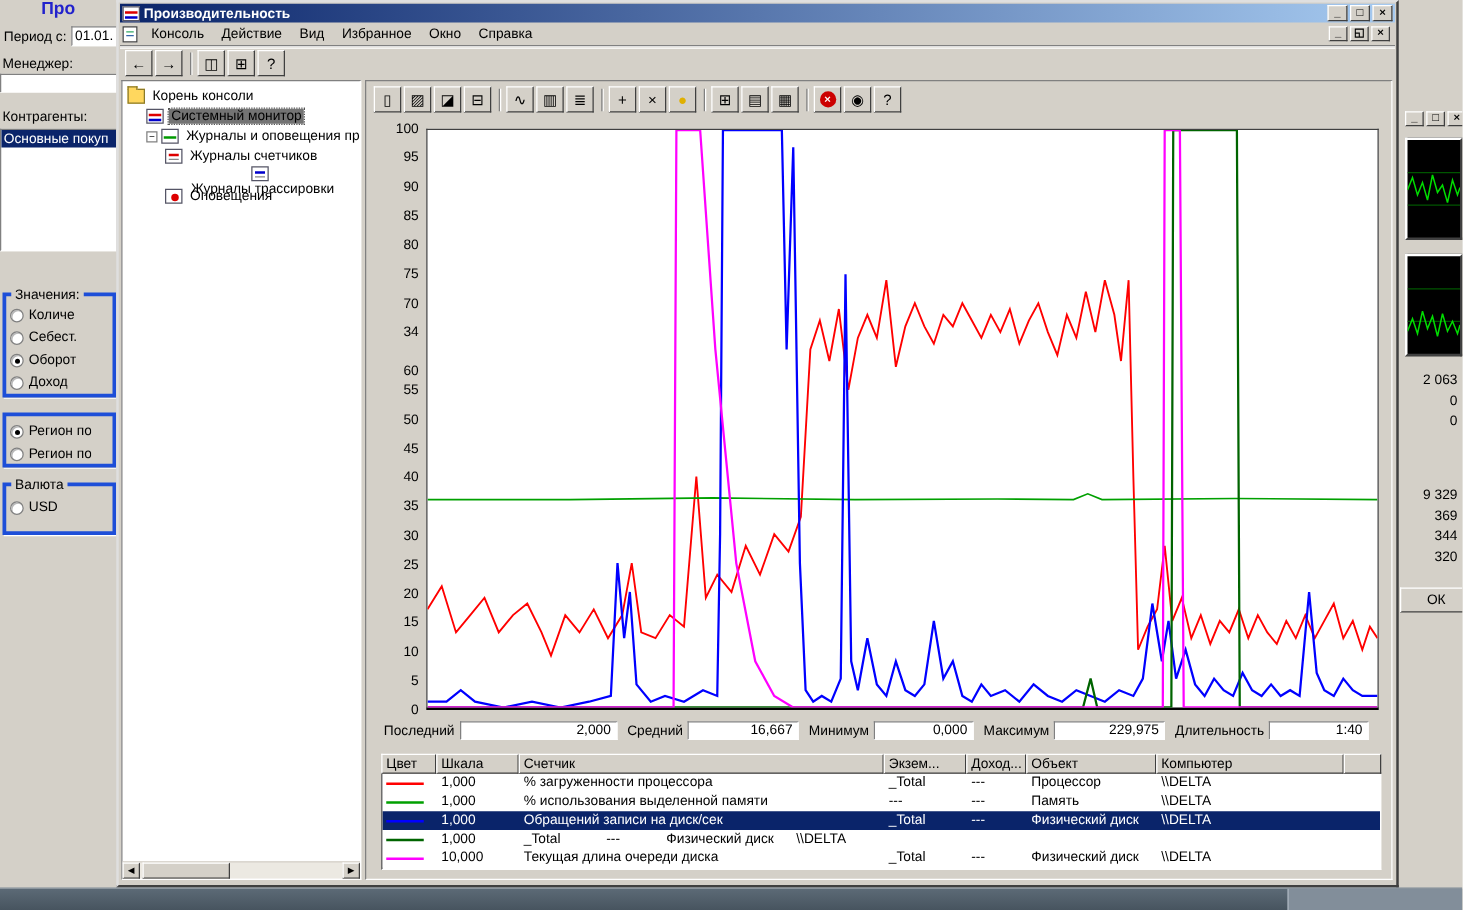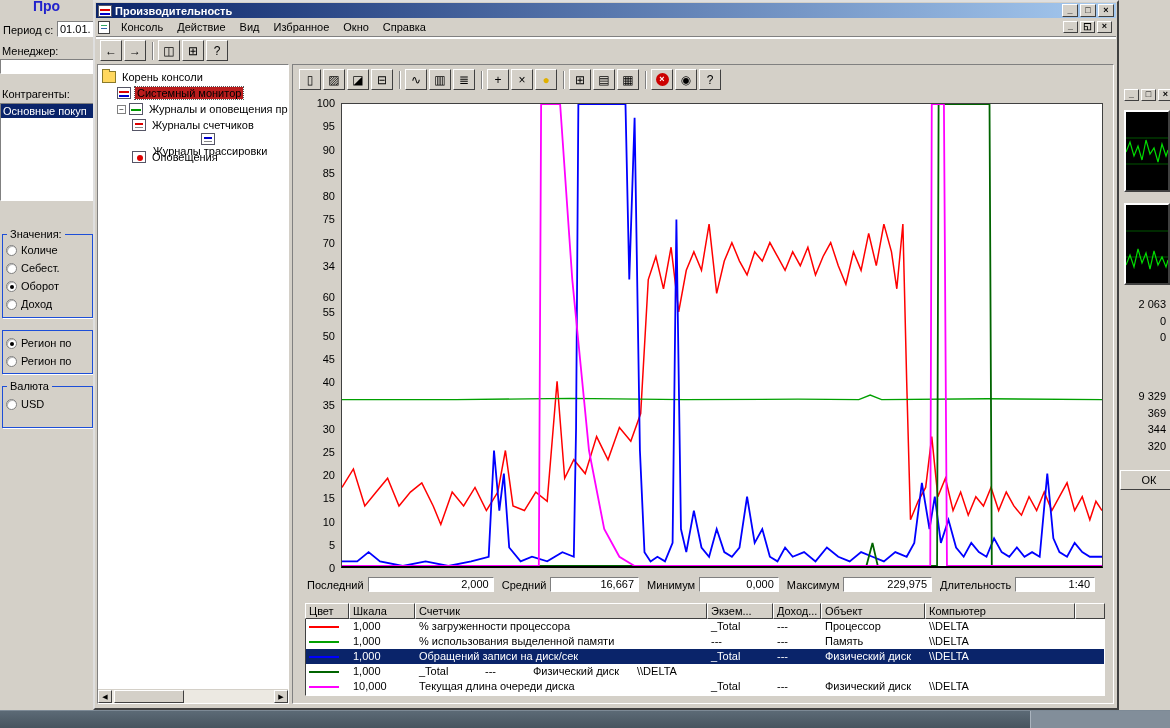--- a/index.html
+++ b/index.html
@@ -11,21 +11,21 @@
   }
   .lbl { position:absolute; white-space:nowrap; }
   .raised { background:#d4d0c8; border:1px solid; border-color:#fff #404040 #404040 #fff; }
 
   
   #bg-left { position:absolute; left:0; top:0; width:95px; height:712px; }
   .bg-title { position:absolute; left:33px; top:-2px; font-size:14px; font-weight:bold; color:#2222cc; }
   .field { position:absolute; background:#fff; border:1px solid; border-color:#808080 #fff #fff #808080; padding:1px 2px; overflow:hidden; white-space:nowrap; }
   .listbox { position:absolute; background:#fff; border:1px solid; border-color:#808080 #fff #fff #808080; overflow:hidden; }
   .list-sel { background:#0a246a; color:#fff; padding:0 2px; height:14px; line-height:14px; white-space:nowrap; overflow:hidden; }
-  .groupbox { position:absolute; left:2px; width:91px; border:1px solid #1d4ed8; box-shadow:1px 1px 0 #ffffff; }
+  .groupbox { position:absolute; left:2px; width:91px; border:3px solid #1d4ed8; box-shadow:1px 1px 0 #ffffff; }
   .gb-label { position:absolute; top:-7px; left:4px; background:#d4d0c8; padding:0 3px; }
   .radio-row { display:flex; align-items:center; height:18px; padding-left:3px; cursor:default; }
   .radio { width:11px; height:11px; border-radius:50%; background:#fff; border:1px solid #808080;
            box-shadow:inset 1px 1px 0 #b8b8b8; margin-right:4px; position:relative; flex:none; }
   .radio.on::after { content:""; position:absolute; left:3px; top:3px; width:4px; height:4px; border-radius:50%; background:#000; }
   .radio-label { white-space:nowrap; overflow:hidden; }
 
   
   #bg-right { position:absolute; left:1118px; top:0; width:52px; height:712px; }
   .mini-chart { position:absolute; left:6px; width:46px; height:82px; background:#000; border:2px solid; border-color:#fff #404040 #404040 #fff; }
@@ -69,21 +69,21 @@
   .ticon-monitor,.ticon-logs,.ticon-counter-log,.ticon-trace-log,.ticon-alert { background:#fff; border:1px solid #556; }
   .ticon-monitor::before { content:""; position:absolute; left:1px; right:1px; top:3px; border-top:2px solid #d00; }
   .ticon-monitor::after  { content:""; position:absolute; left:1px; right:1px; top:7px; border-top:2px solid #00c; }
   .ticon-logs::before { content:""; position:absolute; left:1px; right:1px; top:5px; border-top:2px solid #090; }
   .ticon-counter-log::before { content:""; position:absolute; left:2px; right:2px; top:3px; border-top:2px solid #d00; }
   .ticon-counter-log::after { content:""; position:absolute; left:2px; right:2px; top:7px; border-top:1px solid #888; }
   .ticon-trace-log::before { content:""; position:absolute; left:2px; right:2px; top:3px; border-top:2px solid #00c; }
   .ticon-trace-log::after { content:""; position:absolute; left:2px; right:2px; top:7px; border-top:1px solid #888; }
   .ticon-alert::before { content:""; position:absolute; left:4px; top:3px; width:6px; height:6px; border-radius:50%; background:#d00; }
   .tree-label { padding:0 2px; }
-  .tree-label.sel-label { background:#b91c1c; outline:1px dotted #555; }
+  .tree-label.sel-label { background:#737373; outline:1px dotted #555; }
   .hscroll { position:absolute; left:0; right:0; bottom:0; height:14px; background:#ece9e2; display:flex; border-top:1px solid #d4d0c8; }
   .scroll-btn { width:14px; height:13px; background:#d4d0c8; border:1px solid; border-color:#fff #404040 #404040 #fff;
     font-size:7px; line-height:11px; text-align:center; flex:none; }
   .scroll-thumb { width:70px; height:13px; background:#d4d0c8; border:1px solid; border-color:#fff #404040 #404040 #fff; margin-left:2px; }
 
   
   #right-pane { position:absolute; left:197px; top:62px; width:822px; height:640px; background:#d4d0c8;
     border:1px solid; border-color:#808080 #fff #fff #808080; }
   #sysmon-toolbar { position:absolute; left:6px; top:4px; display:flex; align-items:center; }
   #y-axis { position:absolute; left:8px; top:38px; width:36px; height:465px; }

